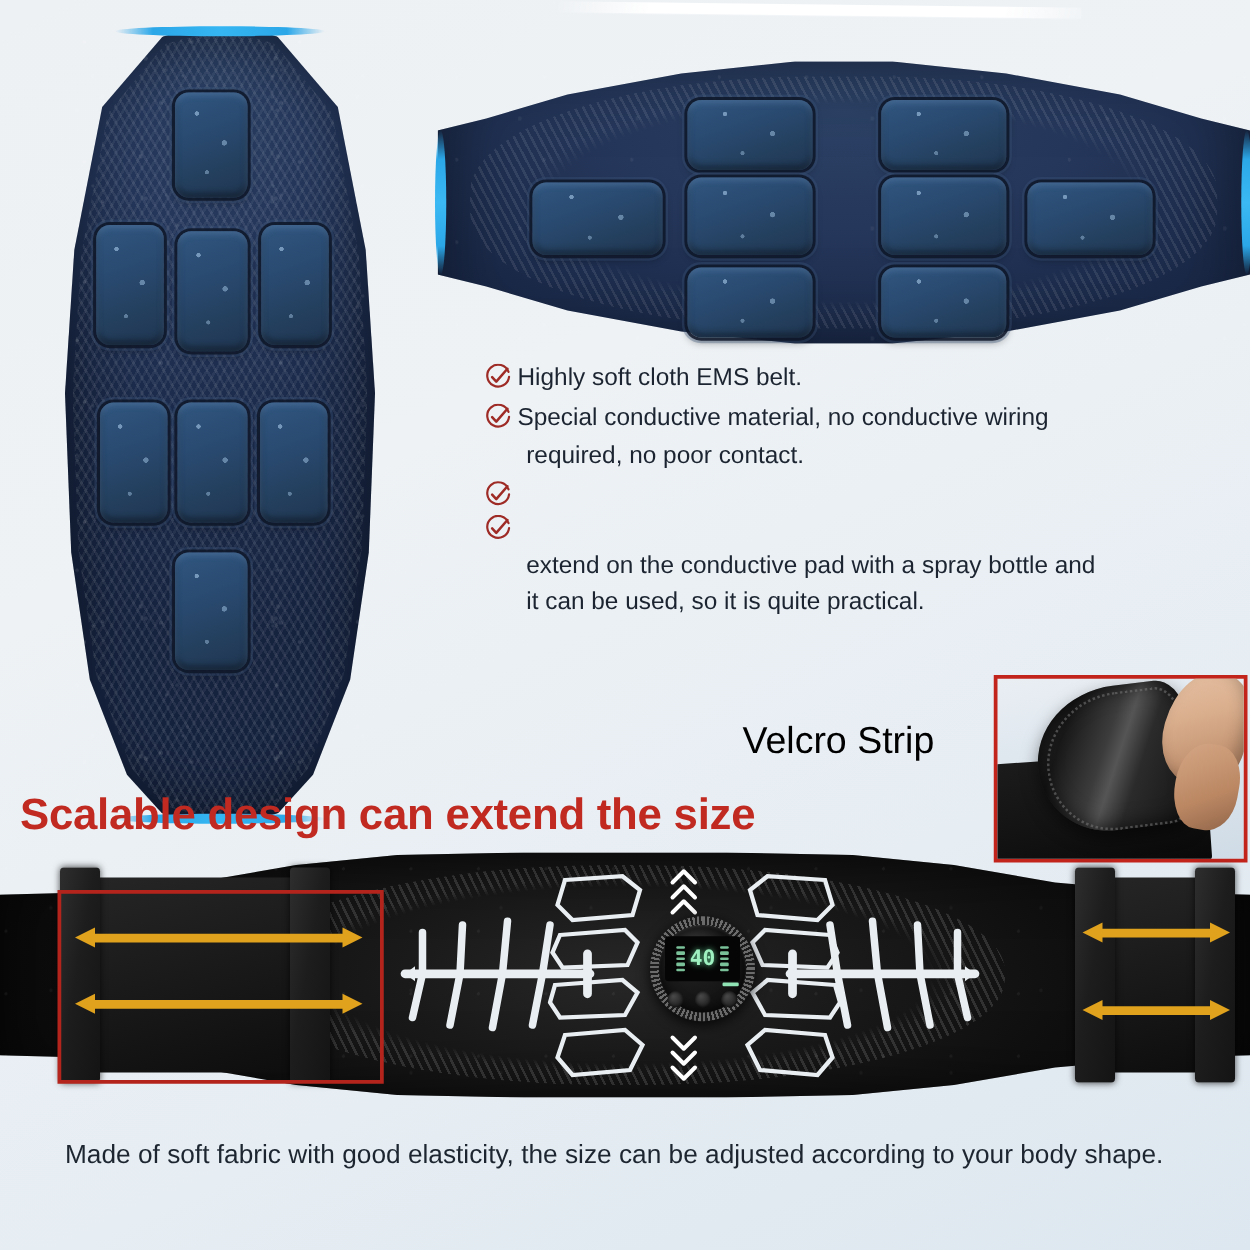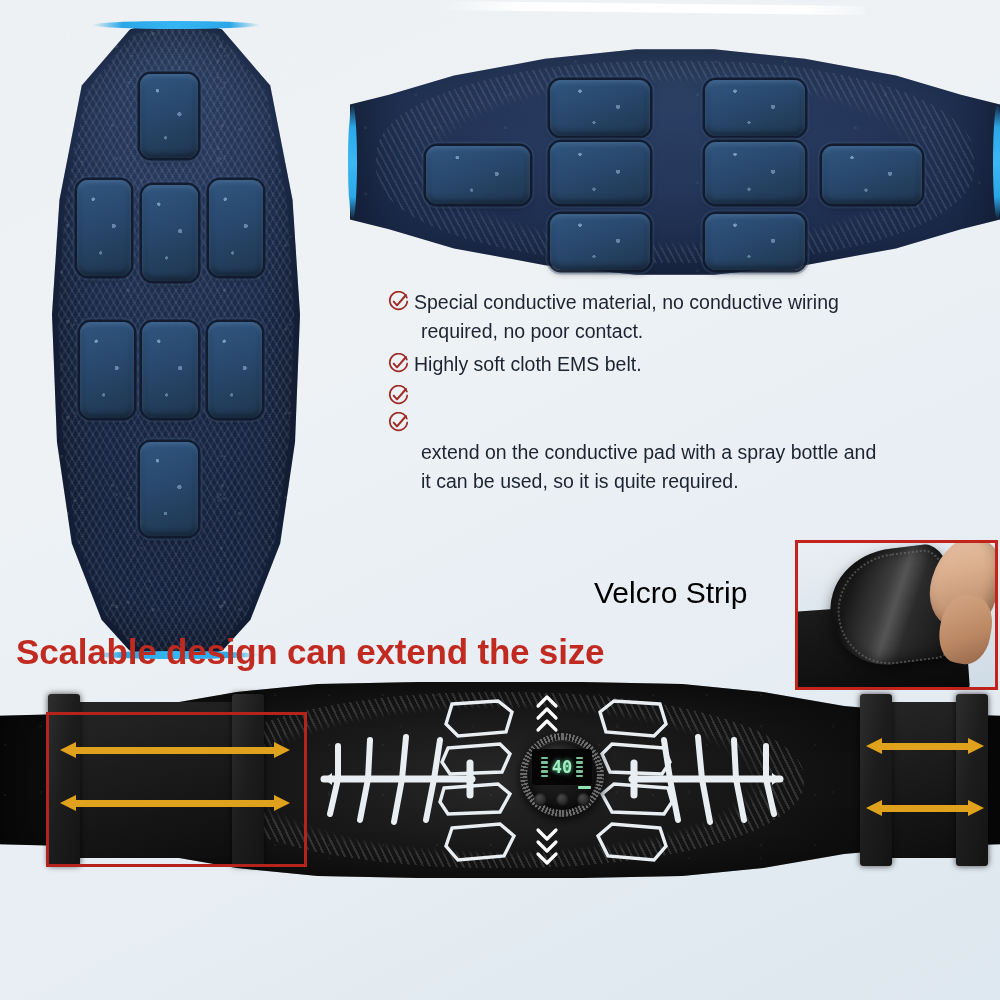--- a/index.html
+++ b/index.html
@@ -329,34 +329,34 @@
   <div class="abs bullets">
 
     <div class="bullet">
       <span class="chk">
         <svg viewBox="0 0 24 24" width="21" height="21">
           <path d="M21.5 7.5 A10 10 0 1 0 22 12" fill="none" stroke="#9e2b25" stroke-width="2" stroke-linecap="round"></path>
           <path d="M6.5 12.2 L10.3 16.4 L20.5 4.6" fill="none" stroke="#9e2b25" stroke-width="2.3" stroke-linecap="round" stroke-linejoin="round"></path>
         </svg>
       </span>
       <p>
-        <span>Special conductive material, no conductive wiring</span><br>
-        <span class="b-ind">required, no poor contact.</span>
+        <span>Highly soft cloth EMS belt.</span>
       </p>
     </div>
 
     <div class="bullet">
       <span class="chk">
         <svg viewBox="0 0 24 24" width="21" height="21">
           <path d="M21.5 7.5 A10 10 0 1 0 22 12" fill="none" stroke="#9e2b25" stroke-width="2" stroke-linecap="round"></path>
           <path d="M6.5 12.2 L10.3 16.4 L20.5 4.6" fill="none" stroke="#9e2b25" stroke-width="2.3" stroke-linecap="round" stroke-linejoin="round"></path>
         </svg>
       </span>
       <p>
-        <span>Highly soft cloth EMS belt.</span>
+        <span>Special conductive material, no conductive wiring</span><br>
+        <span class="b-ind">required, no poor contact.</span>
       </p>
     </div>
 
     <div class="bullet">
       <span class="chk">
         <svg viewBox="0 0 24 24" width="21" height="21">
           <path d="M21.5 7.5 A10 10 0 1 0 22 12" fill="none" stroke="#9e2b25" stroke-width="2" stroke-linecap="round"></path>
           <path d="M6.5 12.2 L10.3 16.4 L20.5 4.6" fill="none" stroke="#9e2b25" stroke-width="2.3" stroke-linecap="round" stroke-linejoin="round"></path>
         </svg>
       </span>
@@ -365,21 +365,21 @@
     <div class="bullet">
       <span class="chk">
         <svg viewBox="0 0 24 24" width="21" height="21">
           <path d="M21.5 7.5 A10 10 0 1 0 22 12" fill="none" stroke="#9e2b25" stroke-width="2" stroke-linecap="round"></path>
           <path d="M6.5 12.2 L10.3 16.4 L20.5 4.6" fill="none" stroke="#9e2b25" stroke-width="2.3" stroke-linecap="round" stroke-linejoin="round"></path>
         </svg>
       </span>
       <p>
         <br>
         <span class="b-ind">extend on the conductive pad with a spray bottle and</span><br>
-        <span class="b-ind">it can be used, so it is quite required.</span>
+        <span class="b-ind">it can be used, so it is quite practical.</span>
       </p>
     </div>
   </div>
 
   <div class="abs velcro-label">Velcro Strip</div>
 
   <div class="abs inset">
     <div class="flapbase"></div>
     <div class="flap"></div>
     <div class="thumb"></div>
@@ -508,14 +508,15 @@
     <span class="hl"></span>
       <span class="bar"></span>
       <span class="hr"></span>
   </div>
   <div class="abs arrow" style="left:866px;top:800px;width:118px;">
     <span class="hl"></span>
       <span class="bar"></span>
       <span class="hr"></span>
   </div>
 
+  <div class="abs caption">Made of soft fabric with good elasticity, the size can be adjusted according to your body shape.</div>
 
 </div>
 
 </body></html>

